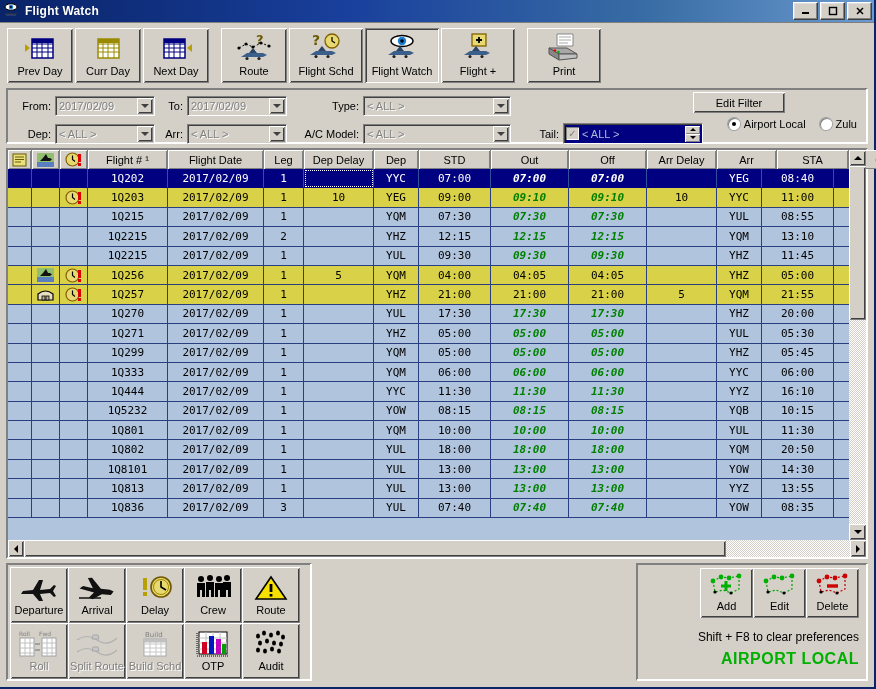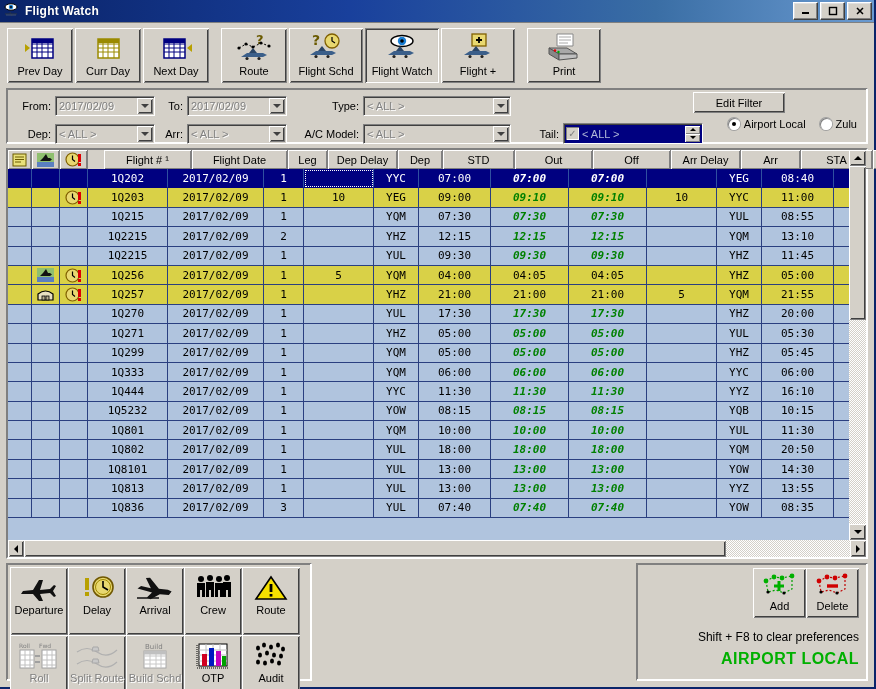--- a/index.html
+++ b/index.html
@@ -216,21 +216,21 @@
     border:1px solid #fff; border-top-color:#808080; border-left-color:#808080;
     box-shadow:inset -1px -1px 0 #fff, inset 1px 1px 0 #808080;
     padding:3px;
     display:flex;
   }
   .bleft { width:306px; flex:none; }
   .bspacer { flex:1; }
   .bright { width:232px; flex:none; flex-direction:column; align-items:flex-end; padding:4px 8px 2px 4px;}
   .bgrid { display:flex; flex-wrap:wrap; width:299px; }
   .bbtn {
-    width:58px; height:68px; margin:0;
+    width:58px; height:56px; margin:0;
     background:#d4d0c8;
     box-shadow: inset 1px 1px 0 #fff, inset -1px -1px 0 #808080,
                 inset 2px 2px 0 #d4d0c8, inset -2px -2px 0 #404040;
     display:flex;flex-direction:column;align-items:center;justify-content:flex-start;
     padding-top:5px;
   }
   .bbtn .ico { height:32px; display:flex; align-items:center; justify-content:center; }
   .bbtn .lbl { font-size:11px; color:#000; }
   .bbtn.dis .lbl { color:#808080; text-shadow:1px 1px 0 #fff; }
   .rbtns { display:flex; }
@@ -515,21 +515,21 @@
               <div class="hcell" style="width: 28px;">
                 <span style="display: inline-flex;">
                   <svg width="17" height="15">
                     <circle cx="7.5" cy="7.5" r="6.5" fill="#e8d870" stroke="#806000" stroke-width="1.2"></circle>
                     <path d="M7.5 3.5 L7.5 7.5 L10 9.5" stroke="#000" stroke-width="1.2" fill="none"></path>
                     <rect x="13" y="2" width="3" height="8" fill="#d00"></rect>
                     <rect x="13" y="11" width="3" height="3" fill="#d00"></rect>
                   </svg>
                 </span>
               </div>
-              <div class="hcell" style="width: 88px; margin-left: 16px;">
+              <div class="hcell" style="width: 80px;">
                 <span>Flight # ¹</span>
               </div>
               <div class="hcell" style="width: 96px;">
                 <span>Flight Date</span>
               </div>
               <div class="hcell" style="width: 40px;">
                 <span>Leg</span>
               </div>
               <div class="hcell" style="width: 70px;">
                 <span>Dep Delay</span>
@@ -1341,39 +1341,39 @@
             <span class="ico" style="display: inline-flex;">
               <svg width="40" height="28" viewBox="0 0 40 28">
                 <path d="M2 20 L4 17 L14 16 L20 6 L24 6 L21 16 L31 15 L35 11 L37 12 L34 17 L37 22 L35 23 L31 19 L21 20 L24 27 L20 27 L14 20 Z" fill="#111"></path>
               </svg>
             </span>
             <span class="lbl">Departure</span>
           </div>
           <div class="bbtn">
             <span class="ico" style="display: inline-flex;">
               <svg width="40" height="28" viewBox="0 0 40 28">
+                <g transform="rotate(12 20 14)">
+                  <path d="M3 18 L6 15 L16 15 L9 6 L13 5 L24 14 L33 13 L37 14 L35 18 L26 19 L18 26 L14 25 L18 19 Z" fill="#111"></path>
+                </g>
+                <path d="M2 24 L24 24" stroke="#111" stroke-width="1.5"></path>
+              </svg>
+            </span>
+            <span class="lbl">Arrival</span>
+          </div>
+          <div class="bbtn">
+            <span class="ico" style="display: inline-flex;">
+              <svg width="40" height="28" viewBox="0 0 40 28">
                 <rect x="8" y="4" width="4" height="12" fill="#b8a000"></rect>
                 <rect x="8" y="18" width="4" height="4" fill="#b8a000"></rect>
                 <circle cx="26" cy="13" r="10" fill="#e8d870" stroke="#705800" stroke-width="1.6"></circle>
                 <circle cx="26" cy="13" r="7.5" fill="none" stroke="#a08800" stroke-width="1"></circle>
                 <path d="M26 7 L26 13 L31 16" stroke="#000" stroke-width="1.6" fill="none"></path>
               </svg>
             </span>
             <span class="lbl">Delay</span>
-          </div>
-          <div class="bbtn">
-            <span class="ico" style="display: inline-flex;">
-              <svg width="40" height="28" viewBox="0 0 40 28">
-                <g transform="rotate(12 20 14)">
-                  <path d="M3 18 L6 15 L16 15 L9 6 L13 5 L24 14 L33 13 L37 14 L35 18 L26 19 L18 26 L14 25 L18 19 Z" fill="#111"></path>
-                </g>
-                <path d="M2 24 L24 24" stroke="#111" stroke-width="1.5"></path>
-              </svg>
-            </span>
-            <span class="lbl">Arrival</span>
           </div>
           <div class="bbtn">
             <span class="ico" style="display: inline-flex;">
               <svg width="40" height="28" viewBox="0 0 40 28">
                 <g fill="#000">
                   <circle cx="8" cy="5" r="3"></circle>
                   <path d="M4 9 h8 v14 h-3 v-7 h-2 v7 h-3 z"></path>
                   <circle cx="17" cy="4" r="3"></circle>
                   <path d="M13 8 h8 v15 h-3 v-7 h-2 v7 h-3 z"></path>
                   <circle cx="26" cy="5" r="3"></circle>
@@ -1494,20 +1494,35 @@
                 <circle cx="8" cy="20" r="1.6" fill="#000"></circle>
                 <circle cx="24" cy="21" r="1.6" fill="#000"></circle>
                 <path d="M19 9 L19 19 M14 14 L24 14" stroke="#00b000" stroke-width="3"></path>
               </svg>
             </span>
             <span class="lbl">Add</span>
           </div>
           <div class="rbtn">
             <span class="ico" style="display: inline-flex;">
               <svg width="40" height="28" viewBox="0 0 40 28">
+                <polyline points="6,9 14,5 22,6 32,4" fill="none" stroke="#00a000" stroke-width="1.2" stroke-dasharray="2,2"></polyline>
+                <polyline points="6,9 8,20 16,18 24,21 32,17 32,4" fill="none" stroke="#00a000" stroke-width="1.2" stroke-dasharray="2,2"></polyline>
+                <circle cx="6" cy="9" r="2.4" fill="#00b000"></circle>
+                <circle cx="14" cy="5" r="2.4" fill="#00b000"></circle>
+                <circle cx="22" cy="6" r="2.4" fill="#00b000"></circle>
+                <circle cx="32" cy="4" r="2.4" fill="#00b000"></circle>
+                <circle cx="8" cy="20" r="1.6" fill="#000"></circle>
+                <circle cx="24" cy="21" r="1.6" fill="#000"></circle>
+              </svg>
+            </span>
+            <span class="lbl">Edit</span>
+          </div>
+          <div class="rbtn">
+            <span class="ico" style="display: inline-flex;">
+              <svg width="40" height="28" viewBox="0 0 40 28">
                 <polyline points="6,9 14,5 22,6 32,4" fill="none" stroke="#c00000" stroke-width="1.2" stroke-dasharray="2,2"></polyline>
                 <polyline points="6,9 8,20 16,18 24,21 32,17 32,4" fill="none" stroke="#c00000" stroke-width="1.2" stroke-dasharray="2,2"></polyline>
                 <circle cx="6" cy="9" r="2.4" fill="#d00000"></circle>
                 <circle cx="14" cy="5" r="2.4" fill="#d00000"></circle>
                 <circle cx="22" cy="6" r="2.4" fill="#d00000"></circle>
                 <circle cx="32" cy="4" r="2.4" fill="#d00000"></circle>
                 <circle cx="8" cy="20" r="1.6" fill="#000"></circle>
                 <circle cx="24" cy="21" r="1.6" fill="#000"></circle>
                 <path d="M14 14 L25 14" stroke="#d00000" stroke-width="3.4"></path>
               </svg>

